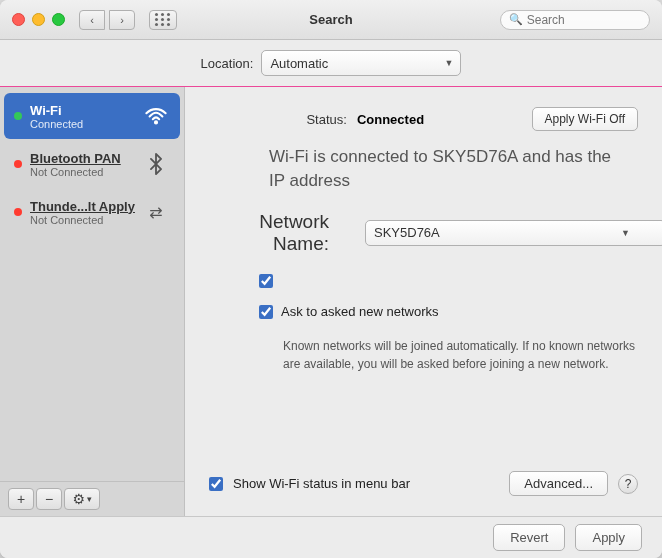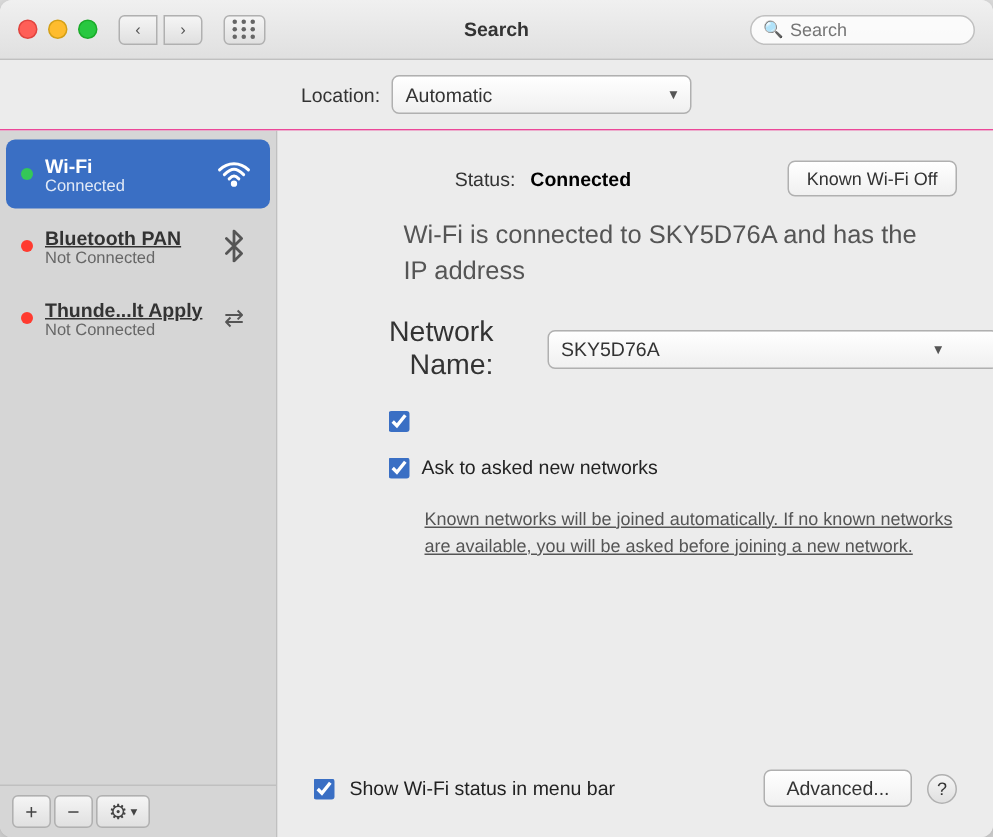--- a/index.html
+++ b/index.html
@@ -335,21 +335,20 @@
       cursor: pointer;
     }
     .checkbox-label { font-size: 13px; color: #222; }
     .checkbox-desc {
       font-size: 12px;
       color: #555;
       margin-left: 74px;
       margin-top: 2px;
       line-height: 1.5;
       margin-bottom: 8px;
-      text-decoration: underline;
     }
     .spacer { flex: 1; }
     .bottom-row {
       display: flex;
       align-items: center;
       gap: 10px;
     }
     .bottom-row input[type="checkbox"] {
       accent-color: #3a6fc4;
       width: 14px;
@@ -514,21 +513,21 @@
           <span style="font-size:9px;">▾</span>
         </button>
       </div>
     </div>
 
     <div class="detail-panel">
 
       <div class="status-row">
         <span class="status-label">Status:</span>
         <span class="status-value">Connected</span>
-        <button class="turn-wifi-btn">Known Wi-Fi Off</button>
+        <button class="turn-wifi-btn">Apply Wi-Fi Off</button>
       </div>
 
       <div class="connection-info">
         Wi-Fi is connected to SKY5D76A and has the<br>IP address
       </div>
 
       <div class="form-row">
         <span class="form-label">Network Name:</span>
         <div class="network-select-wrap">
           <select>
@@ -554,13 +553,17 @@
 
       <div class="bottom-row">
         <input type="checkbox" checked="" id="showwifi" style="">
         <label for="showwifi" class="bottom-row-label">Show Wi-Fi status in menu bar</label>
         <button class="advanced-btn">Advanced...</button>
         <div class="help-btn">?</div>
       </div>
     </div>
   </div>
 
+  <div class="bottom-bar">
+    <button class="revert-btn">Revert</button>
+    <button class="apply-btn">Apply</button>
+  </div>
 </div>
 
 </body></html>

